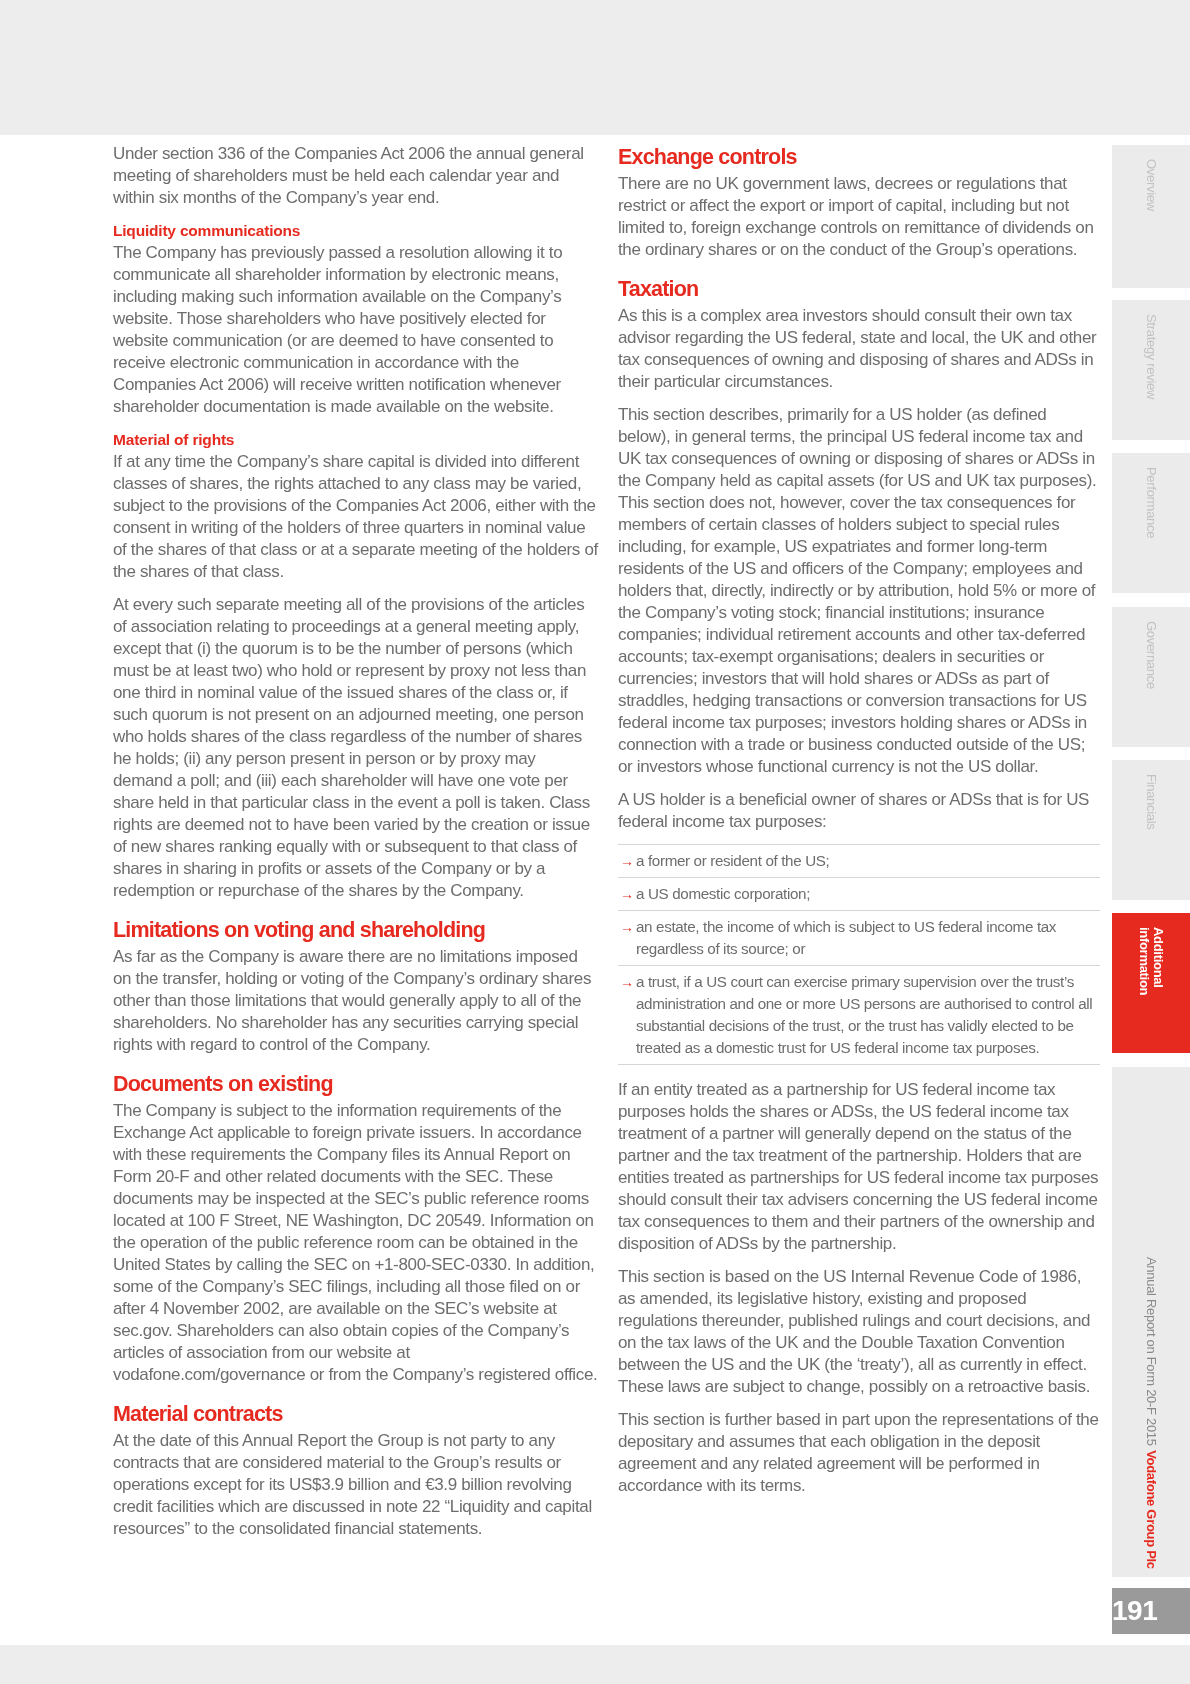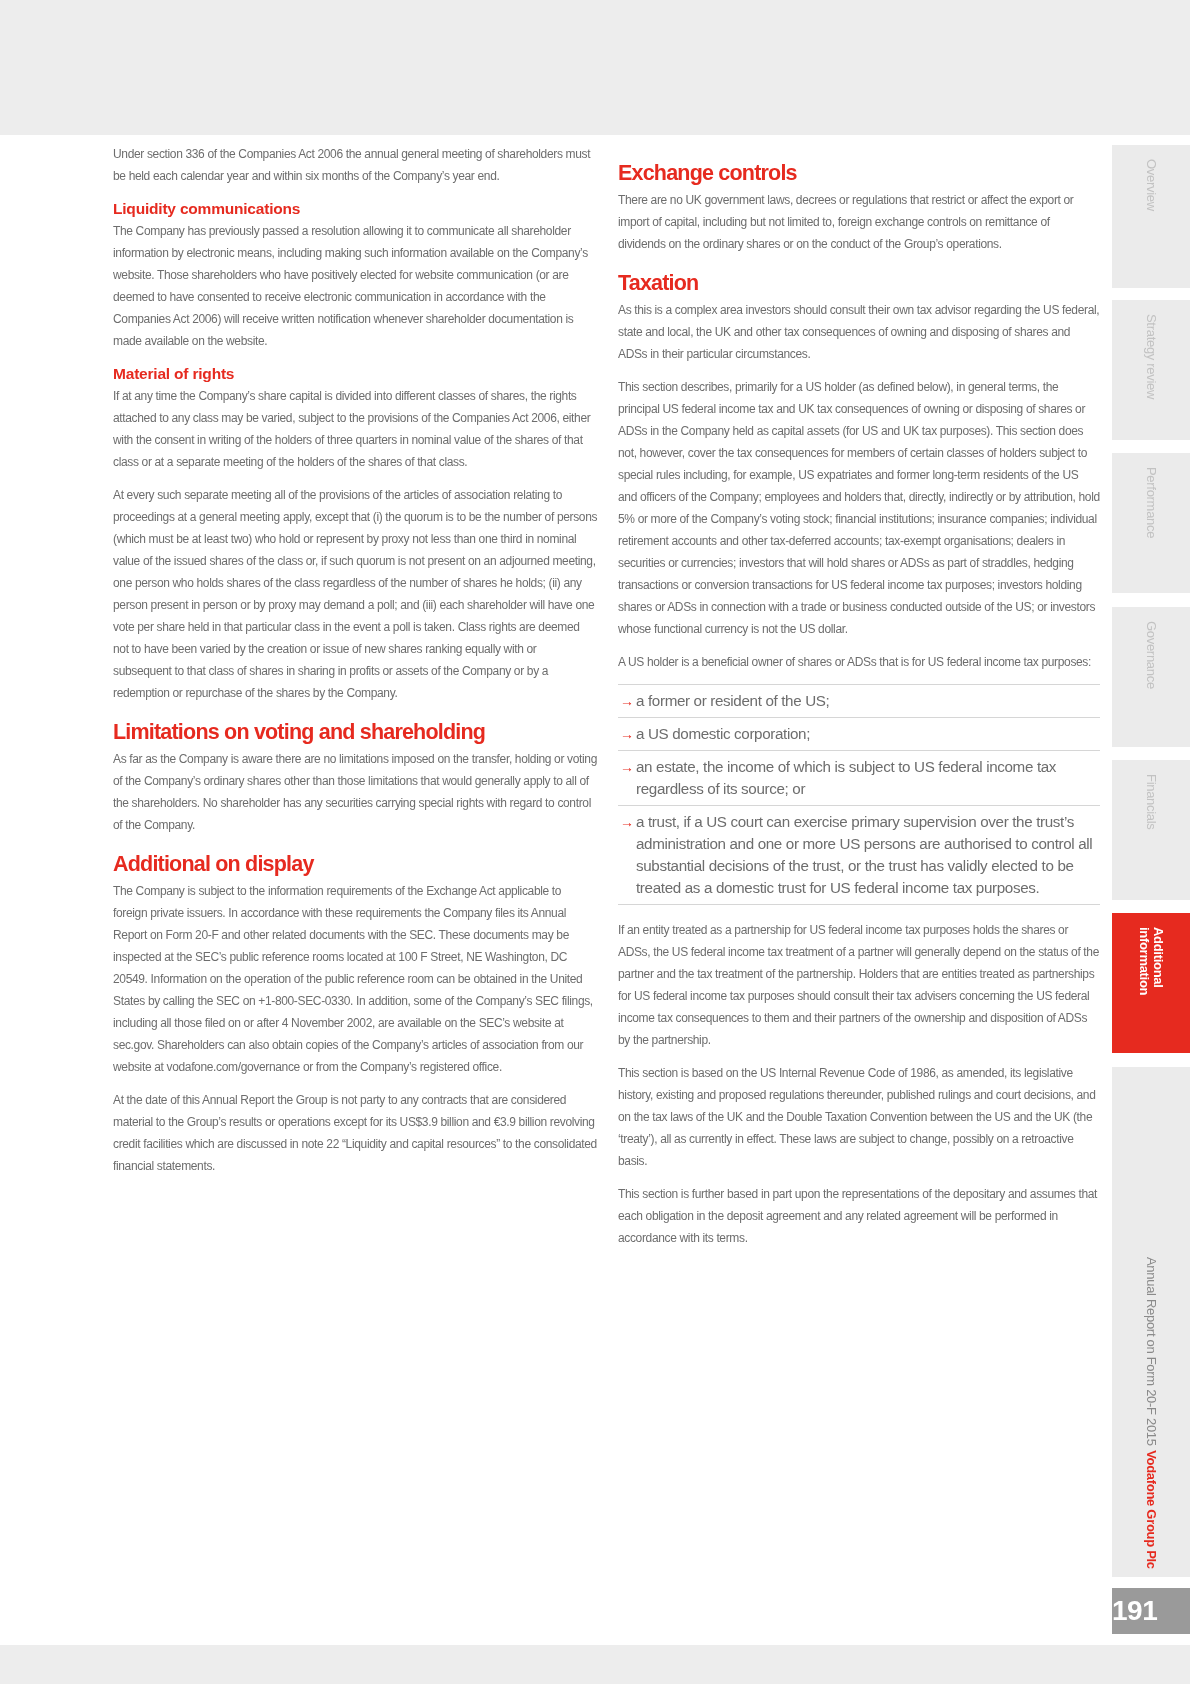--- a/index.html
+++ b/index.html
@@ -7,24 +7,24 @@
     width: 1190px; height: 1684px; position: relative; overflow: hidden;
     background: #ffffff;
     font-family: "Liberation Sans", sans-serif;
     color: #6d6d6d;
   }
   .band-top { position: absolute; left: 0; top: 0; width: 1190px; height: 135px; background: #ededed; }
   .band-bottom { position: absolute; left: 0; top: 1645px; width: 1190px; height: 39px; background: #ededed; }
   .col { position: absolute; top: 143px; }
   .col-left { left: 113px; width: 485px; }
   .col-right { left: 618px; width: 482px; }
-  p { margin: 0 0 11px 0; font-size: 12px; line-height: 22px; letter-spacing: -0.35px; }
+  p { margin: 0 0 11px 0; font-size: 17px; line-height: 22px; letter-spacing: -0.35px; }
   h3.sub { margin: 0; color: #e62a1f; font-size: 15.5px; font-weight: bold; line-height: 22px; letter-spacing: -0.2px; }
   h2.sec { margin: 14px 0 2px 0; color: #e62a1f; font-size: 21.5px; font-weight: bold; line-height: 28px; letter-spacing: -0.8px; }
-  h2.sec.first { margin-top: 16px; }
+  h2.sec.first { margin-top: 0; }
   ul.bullets { list-style: none; margin: 0 0 14px 0; padding: 0; border-top: 1px solid #d6d6d6; }
   ul.bullets li { position: relative; padding: 5px 0 5px 18px; border-bottom: 1px solid #d6d6d6; font-size: 15.2px; line-height: 22px; letter-spacing: -0.35px; }
   ul.bullets li .arrow { position: absolute; left: 2px; top: 5px; color: #e62a1f; font-weight: bold; font-size: 14px; }
   .tabs { position: absolute; left: 1112px; top: 0; width: 78px; height: 1684px; }
   .tab { position: absolute; left: 0; width: 78px; background: #ebebeb; }
   .tab .label {
     position: absolute; left: 50%; top: 14px;
     writing-mode: vertical-rl; transform: translateX(-50%);
     font-size: 13px; color: #c2c2c2; letter-spacing: -0.3px; white-space: nowrap;
   }
@@ -46,23 +46,24 @@
   <h3 class="sub">Liquidity communications</h3>
   <p>The Company has previously passed a resolution allowing it to communicate all shareholder information by electronic means, including making such information available on the Company’s website. Those shareholders who have positively elected for website communication (or are deemed to have consented to receive electronic communication in accordance with the Companies Act 2006) will receive written notification whenever shareholder documentation is made available on the website.</p>
 
   <h3 class="sub">Material of rights</h3>
   <p>If at any time the Company’s share capital is divided into different classes of shares, the rights attached to any class may be varied, subject to the provisions of the Companies Act 2006, either with the consent in writing of the holders of three quarters in nominal value of the shares of that class or at a separate meeting of the holders of the shares of that class.</p>
   <p>At every such separate meeting all of the provisions of the articles of association relating to proceedings at a general meeting apply, except that (i) the quorum is to be the number of persons (which must be at least two) who hold or represent by proxy not less than one third in nominal value of the issued shares of the class or, if such quorum is not present on an adjourned meeting, one person who holds shares of the class regardless of the number of shares he holds; (ii) any person present in person or by proxy may demand a poll; and (iii) each shareholder will have one vote per share held in that particular class in the event a poll is taken. Class rights are deemed not to have been varied by the creation or issue of new shares ranking equally with or subsequent to that class of shares in sharing in profits or assets of the Company or by a redemption or repurchase of the shares by the Company.</p>
 
   <h2 class="sec">Limitations on voting and shareholding</h2>
   <p>As far as the Company is aware there are no limitations imposed on the transfer, holding or voting of the Company’s ordinary shares other than those limitations that would generally apply to all of the shareholders. No shareholder has any securities carrying special rights with regard to control of the Company.</p>
 
-  <h2 class="sec">Additional on display</h2>
+  <h2 class="sec">Documents on existing</h2>
   <p>The Company is subject to the information requirements of the Exchange Act applicable to foreign private issuers. In accordance with these requirements the Company files its Annual Report on Form 20-F and other related documents with the SEC. These documents may be inspected at the SEC’s public reference rooms located at 100 F Street, NE Washington, DC 20549. Information on the operation of the public reference room can be obtained in the United States by calling the SEC on +1-800-SEC-0330. In addition, some of the Company’s SEC filings, including all those filed on or after 4 November 2002, are available on the SEC’s website at sec.gov. Shareholders can also obtain copies of the Company’s articles of association from our website at vodafone.com/governance or from the Company’s registered office.</p>
 
+  <h2 class="sec">Material contracts</h2>
   <p>At the date of this Annual Report the Group is not party to any contracts that are considered material to the Group’s results or operations except for its US$3.9 billion and €3.9 billion revolving credit facilities which are discussed in note 22 “Liquidity and capital resources” to the consolidated financial statements.</p>
 </div>
 
 <div class="col col-right">
   <h2 class="sec first">Exchange controls</h2>
   <p>There are no UK government laws, decrees or regulations that restrict or affect the export or import of capital, including but not limited to, foreign exchange controls on remittance of dividends on the ordinary shares or on the conduct of the Group’s operations.</p>
 
   <h2 class="sec">Taxation</h2>
   <p>As this is a complex area investors should consult their own tax advisor regarding the US federal, state and local, the UK and other tax consequences of owning and disposing of shares and ADSs in their particular circumstances.</p>
   <p>This section describes, primarily for a US holder (as defined below), in general terms, the principal US federal income tax and UK tax consequences of owning or disposing of shares or ADSs in the Company held as capital assets (for US and UK tax purposes). This section does not, however, cover the tax consequences for members of certain classes of holders subject to special rules including, for example, US expatriates and former long-term residents of the US and officers of the Company; employees and holders that, directly, indirectly or by attribution, hold 5% or more of the Company’s voting stock; financial institutions; insurance companies; individual retirement accounts and other tax-deferred accounts; tax-exempt organisations; dealers in securities or currencies; investors that will hold shares or ADSs as part of straddles, hedging transactions or conversion transactions for US federal income tax purposes; investors holding shares or ADSs in connection with a trade or business conducted outside of the US; or investors whose functional currency is not the US dollar.</p>

